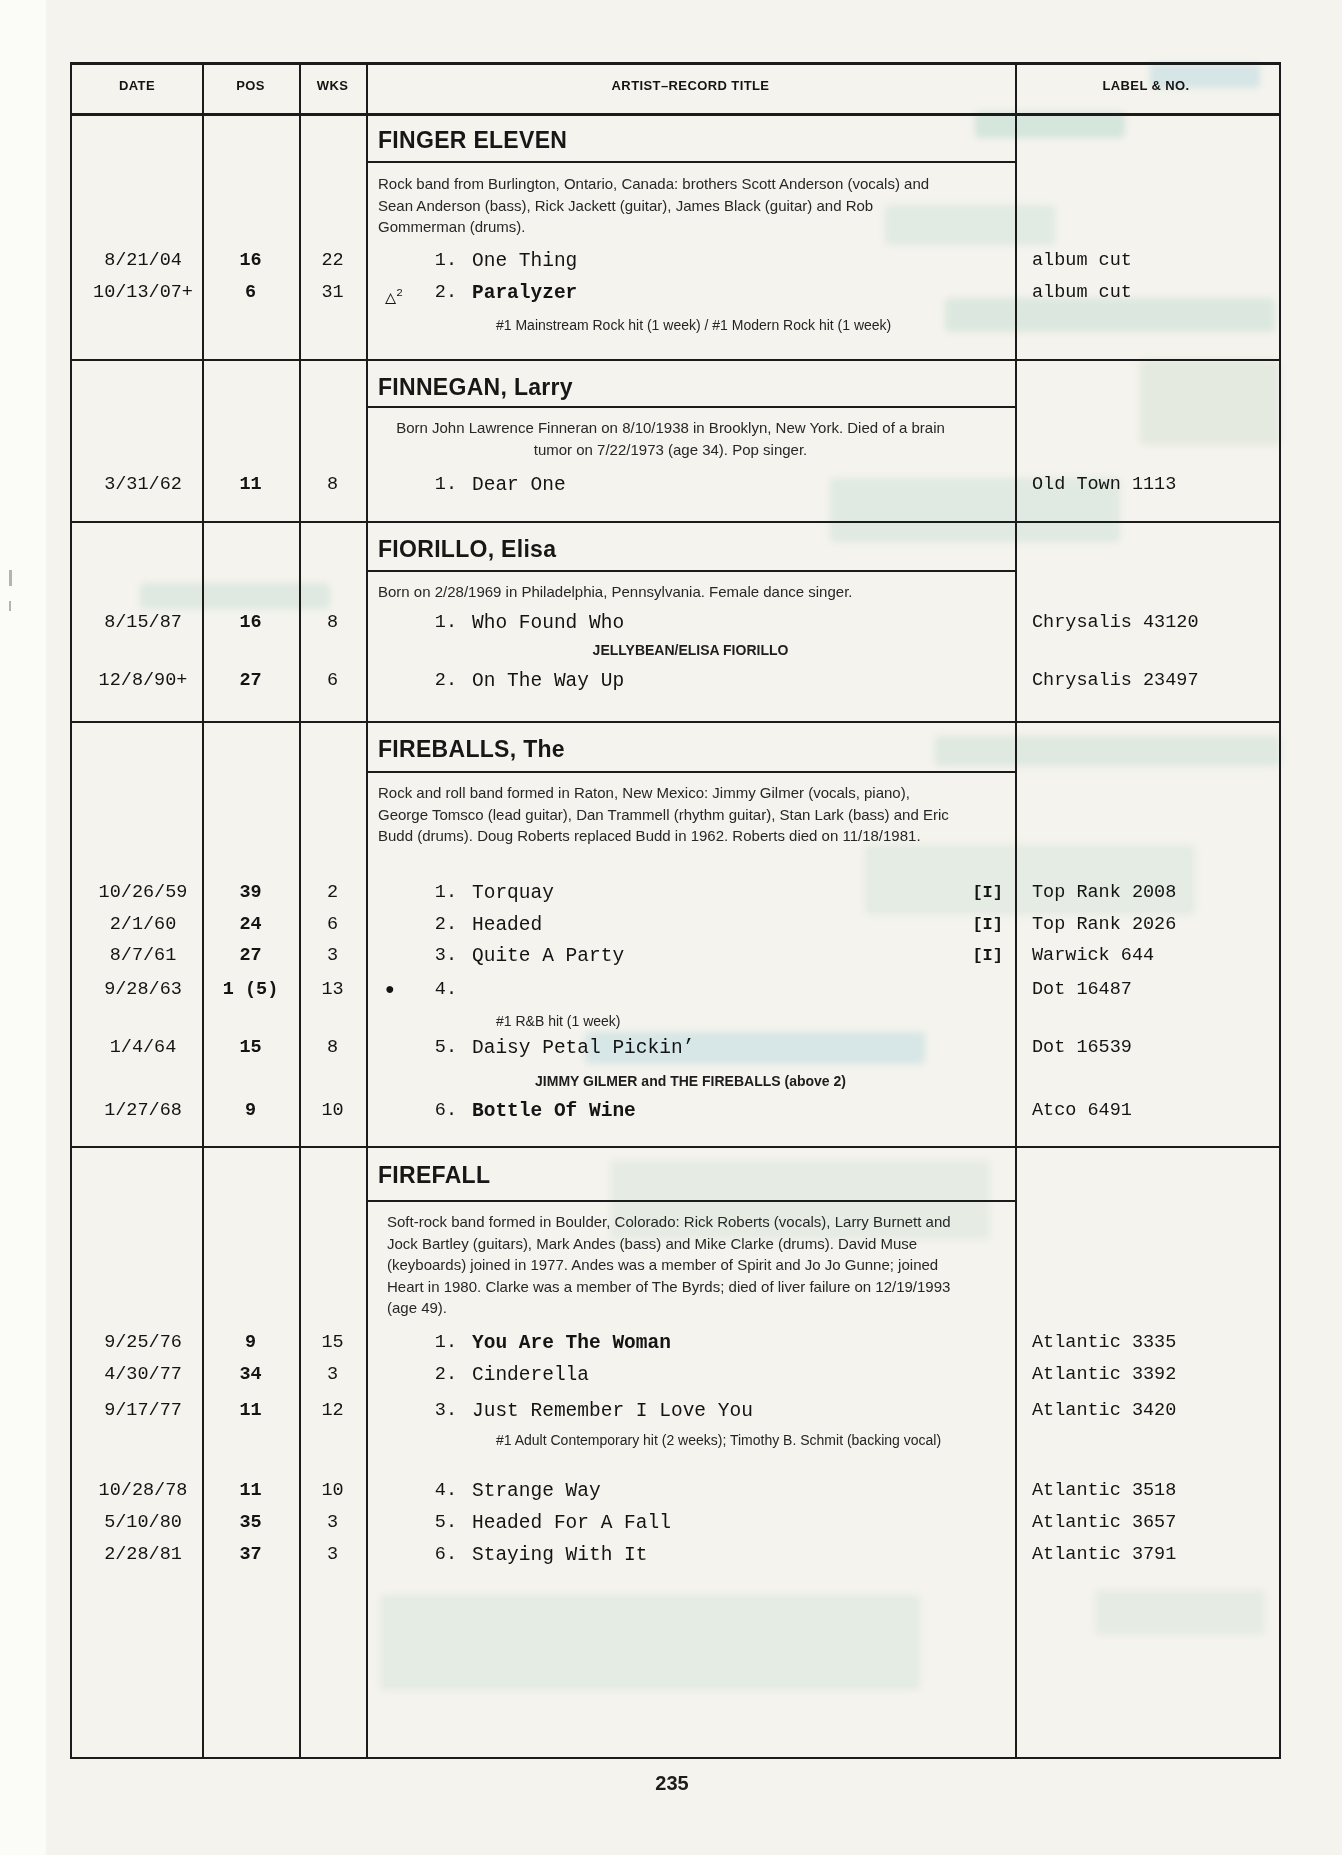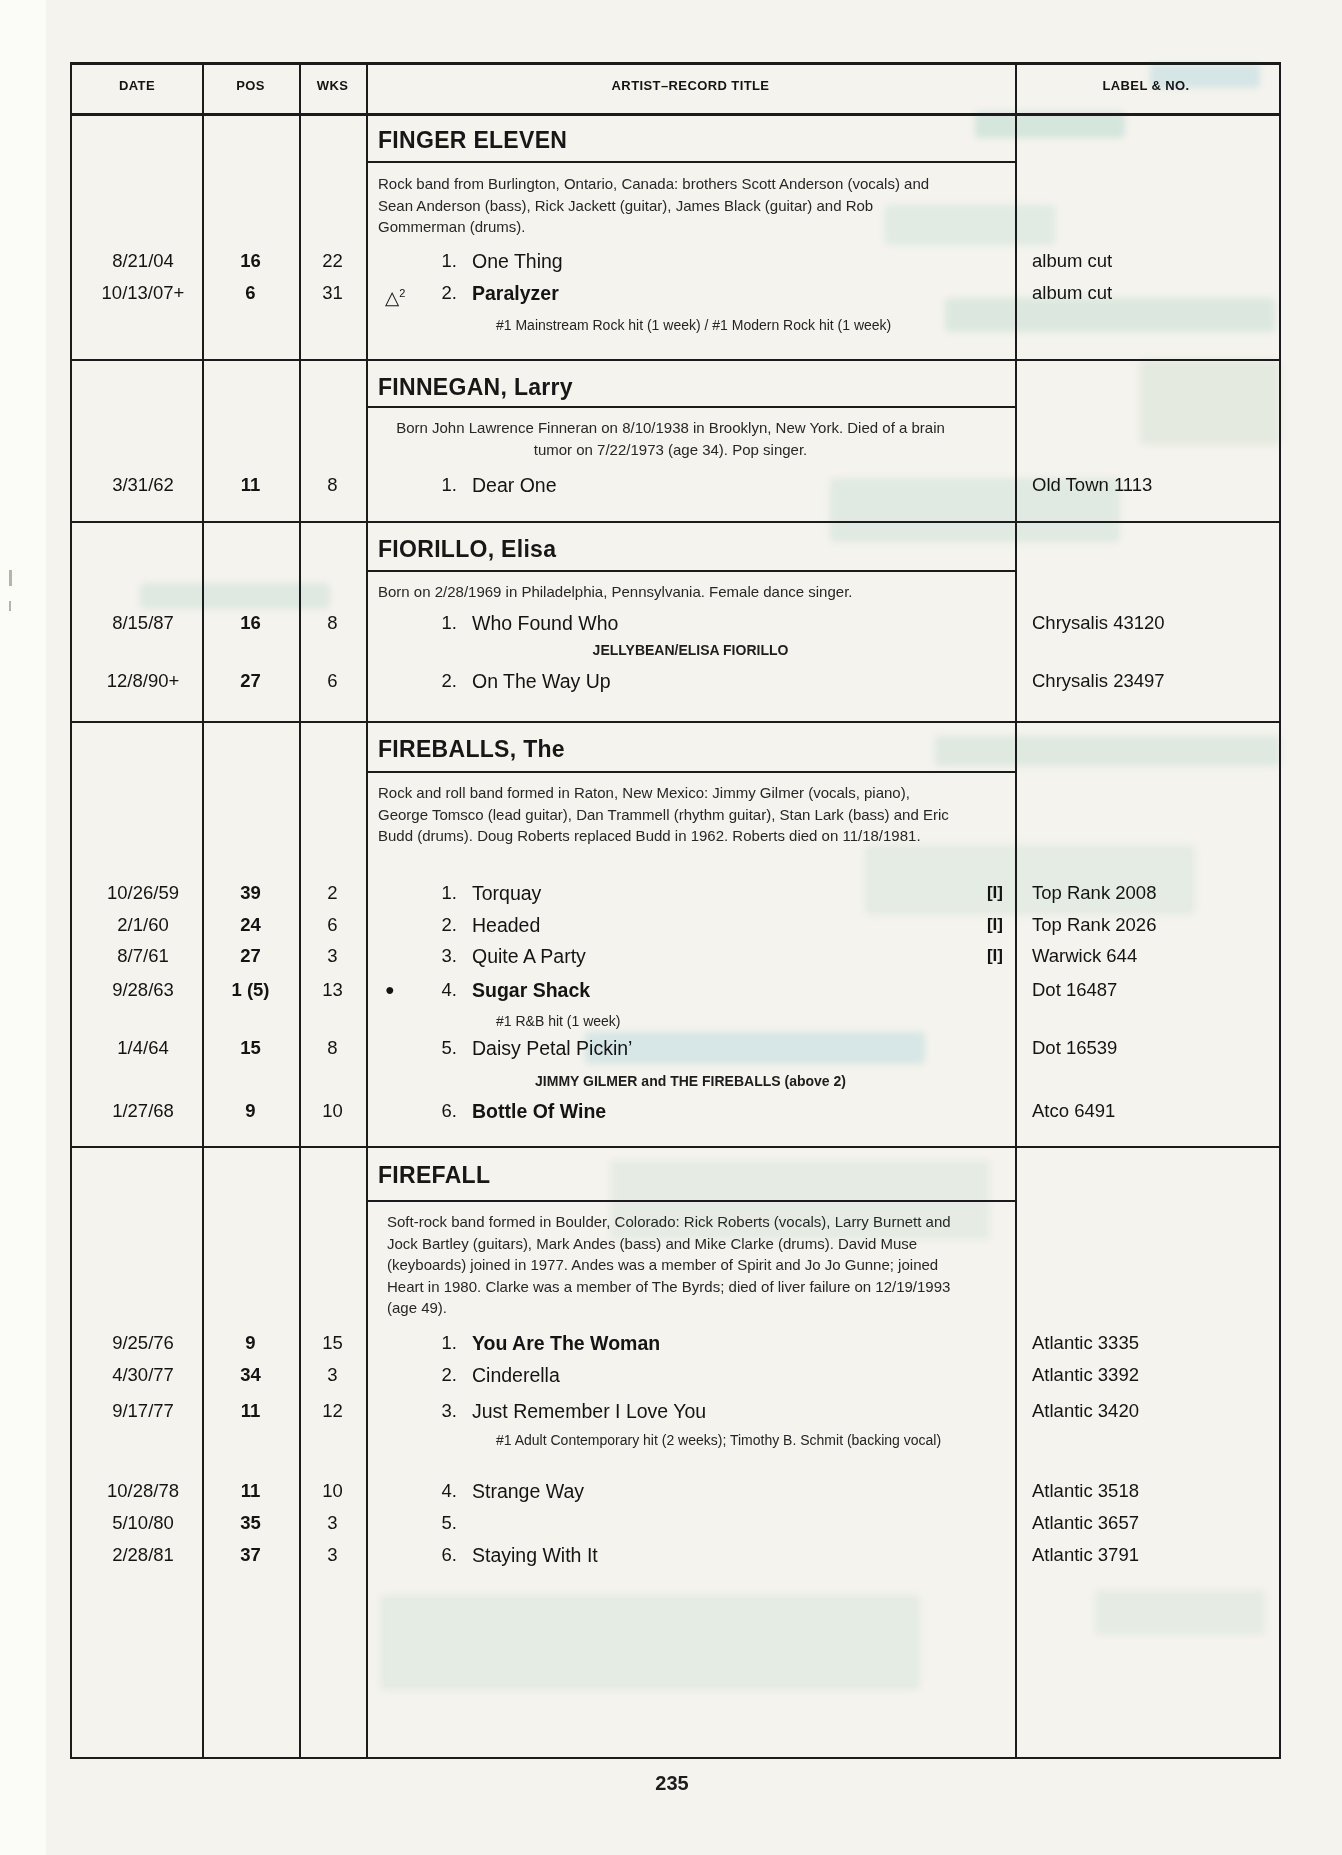--- a/index.html
+++ b/index.html
@@ -22,21 +22,21 @@
   .hdr-wks{left:227px;width:67px;}
   .hdr-title{left:294px;width:649px;}
   .hdr-label{left:943px;width:262px;}
 
   .artist{position:absolute;left:306px;font-weight:bold;font-size:23px;letter-spacing:.3px;
           color:#171717;font-family:Liberation Sans, sans-serif;white-space:nowrap;}
   .bio{position:absolute;left:306px;width:585px;font-size:15px;line-height:21.6px;
        color:#272727;font-family:"Liberation Sans",sans-serif;}
 
   .row{position:absolute;left:0;width:1205px;height:26px;line-height:26px;
-       font-family:Liberation Sans, sans-serif;font-size:18.5px;color:#141414;}
+       font-family:Liberation Mono, monospace;font-size:18.5px;color:#141414;}
   .c-date{position:absolute;left:6px;width:130px;text-align:center;}
   .c-pos{position:absolute;left:130px;width:97px;text-align:center;font-weight:bold;}
   .c-wks{position:absolute;left:227px;width:67px;text-align:center;}
   .c-sym{position:absolute;left:313px;width:80px;}
   .c-sym i{font-style:normal;}
   .c-sym sup{font-size:11px;}
   .sym-dot{font-size:16px;}
   .c-num{position:absolute;left:295px;width:90px;text-align:right;}
   .c-title{position:absolute;left:400px;width:450px;white-space:nowrap;font-size:19.5px;}
   .c-title.bold{font-weight:bold;}
@@ -196,21 +196,20 @@
         <span class="c-mark">[I]</span>
         <span class="c-label">Warwick 644</span>
       </div>
 
       <div class="row" style="top:912px;">
         <span class="c-date">9/28/63</span>
         <span class="c-pos">1 (5)</span>
         <span class="c-wks">13</span>
         <span class="c-sym sym-dot">●</span>
         <span class="c-num">4.</span>
-        <span class="c-title bold">Sugar Shack</span>
         <span class="c-label">Dot 16487</span>
       </div>
 
       <div class="note" style="top:946px;">#1 R&amp;B hit (1 week)</div>
 
       <div class="row" style="top:970px;">
         <span class="c-date">1/4/64</span>
         <span class="c-pos">15</span>
         <span class="c-wks">8</span>
         <span class="c-num">5.</span>
@@ -271,20 +270,21 @@
         <span class="c-num">4.</span>
         <span class="c-title">Strange Way</span>
         <span class="c-label">Atlantic 3518</span>
       </div>
 
       <div class="row" style="top:1445px;">
         <span class="c-date">5/10/80</span>
         <span class="c-pos">35</span>
         <span class="c-wks">3</span>
         <span class="c-num">5.</span>
+        <span class="c-title">Headed For A Fall</span>
         <span class="c-label">Atlantic 3657</span>
       </div>
 
       <div class="row" style="top:1477px;">
         <span class="c-date">2/28/81</span>
         <span class="c-pos">37</span>
         <span class="c-wks">3</span>
         <span class="c-num">6.</span>
         <span class="c-title">Staying With It</span>
         <span class="c-label">Atlantic 3791</span>

